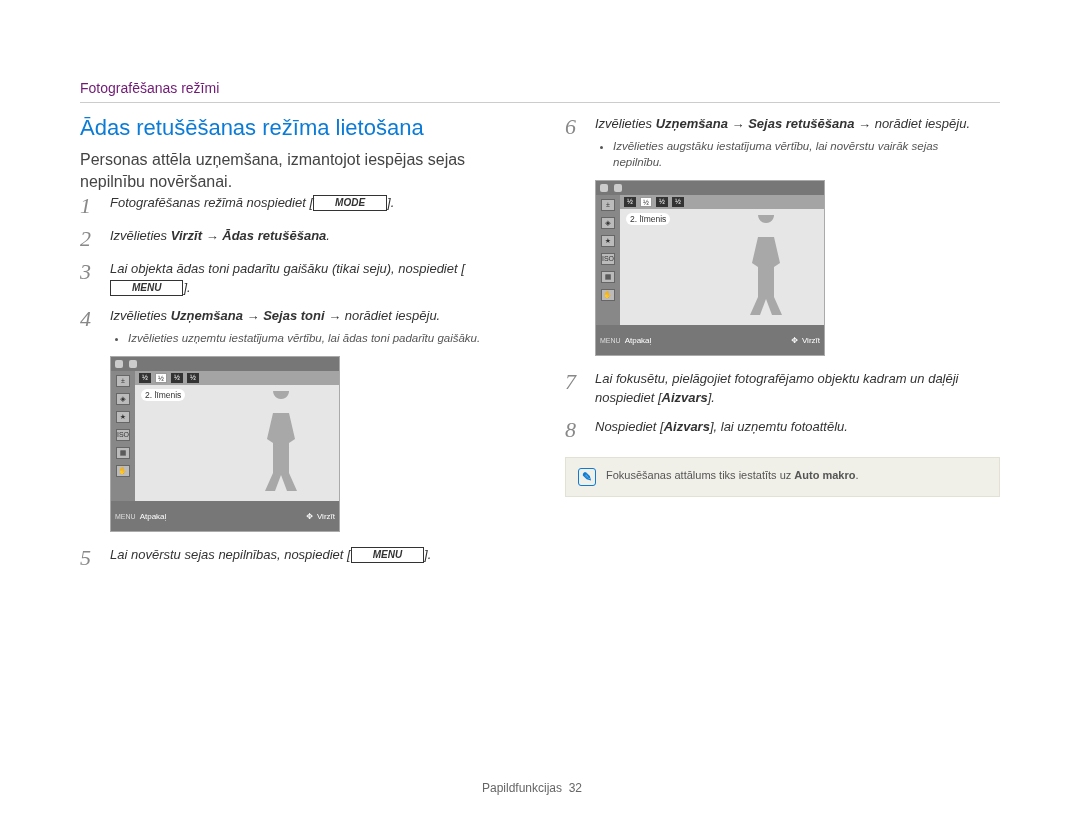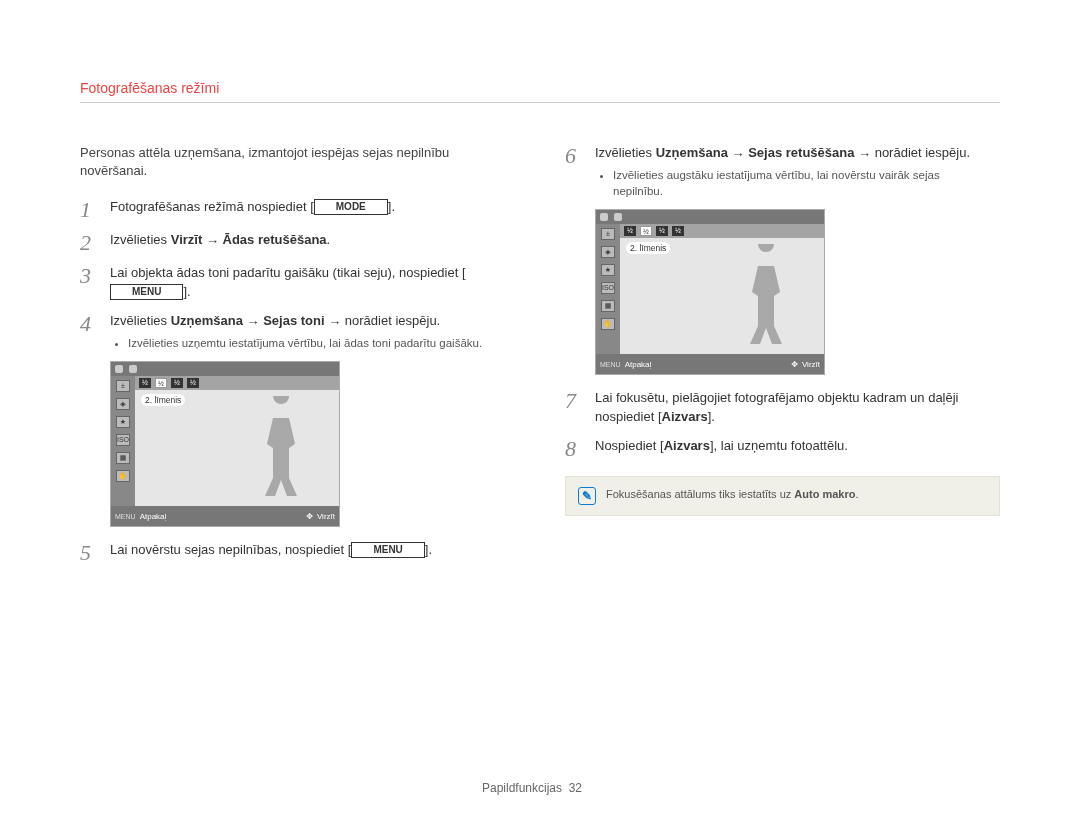--- a/index.html
+++ b/index.html
@@ -6,42 +6,41 @@
   body {
     font-family: Arial, Helvetica, sans-serif;
     width: 1080px;
     height: 815px;
     background: #fff;
     color: #333;
     position: relative;
     padding: 80px 80px 0 80px;
   }
   .header-breadcrumb {
-    color: #ef4444;
+    color: #701a75;
     font-size: 14px;
     padding-bottom: 6px;
     border-bottom: 1px solid #ccc;
-    margin-bottom: 41px;
+    margin-bottom: 12px;
   }
   .columns {
     display: flex;
     gap: 50px;
   }
   .col { flex: 1; }
   .page-title {
     color: #0a7bd6;
     font-size: 22px;
     font-weight: normal;
     margin-bottom: 8px;
   }
   .intro {
-    font-size: 13px;
+    font-size: 16px;
     color: #444;
     line-height: 1.4;
-    margin-bottom: 18px;
   }
   .step {
     display: flex;
     align-items: flex-start;
     gap: 10px;
     margin-bottom: 10px;
   }
   .step-num {
     font-family: Georgia, "Times New Roman", serif;
     font-style: italic;
@@ -50,20 +49,21 @@
     width: 20px;
     flex-shrink: 0;
     line-height: 1;
     margin-top: 1px;
   }
   .step-body {
     flex: 1;
     font-size: 13px;
     line-height: 1.45;
     color: #333;
+    font-style: italic;
   }
   .step-body ul {
     list-style: disc;
     margin: 4px 16px 0 18px;
     font-size: 11.5px;
     color: #555;
   }
   .step-body ul li { line-height: 1.4; }
   .bold { font-weight: bold; }
   .btn-box {
@@ -135,21 +135,21 @@
   .shot-level-label{
     background:#fff;
     color:#333;
     font-size:8.5px;
     padding:1px 4px;
     margin-left:2px;
     border-radius:6px;
   }
   .silhouette { position:absolute; right:28px; bottom:0; width:60px; height:110px; }
   .shot-bottombar{
-    height:20px;background:#777;display:flex;align-items:center;
+    height:30px;background:#777;display:flex;align-items:center;
     font-size:8px;color:#fff;padding:0 4px;gap:4px;
   }
   .shot-bottombar .bb-btn{ font-size:7px;color:#ddd; }
   .shot-bottombar .spacer{ flex:1; }
   .info-box {
     display:flex;
     align-items:flex-start;
     gap:10px;
     background:#f0efe8;
     border:1px solid #e3e1d4;
@@ -174,20 +174,21 @@
   }
 </style>
 </head>
 <body>
 
 <div class="header-breadcrumb">Fotografēšanas režīmi</div>
 
 <div class="columns">
 
   <div class="col">
+    <h1 class="page-title">Ādas retušēšanas režīma lietošana</h1>
     <p class="intro">Personas attēla uzņemšana, izmantojot iespējas sejas nepilnību novēršanai.</p>
 
     <div class="step">
       <div class="step-num">1</div>
       <div class="step-body">
         <span>Fotografēšanas režīmā nospiediet [</span><span class="btn-box">MODE</span><span>].</span>
       </div>
     </div>
 
     <div class="step">

